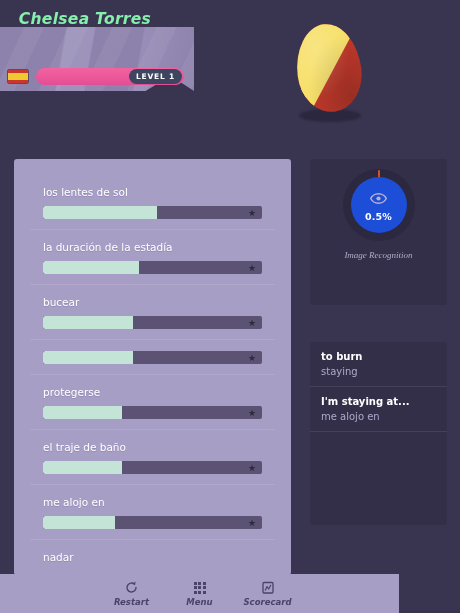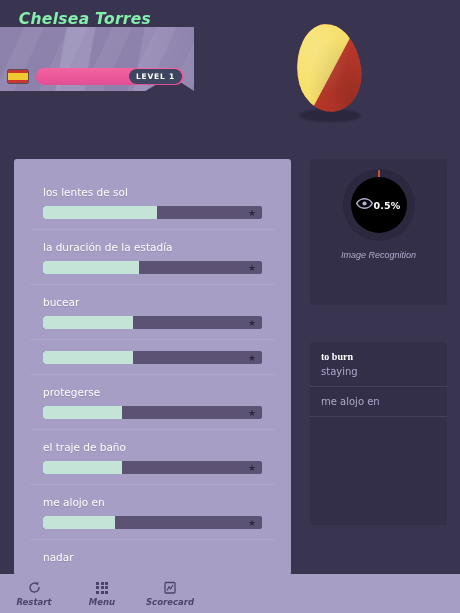--- a/index.html
+++ b/index.html
@@ -237,68 +237,69 @@
     width: 2px; height: 9px;
     margin-left: -1px;
     background: #d1502c;
     border-radius: 1px;
   }
   .ring-inner {
     position: absolute;
     left: 8px; top: 8px;
     width: 56px; height: 56px;
     border-radius: 50%;
-    background: #000000;
+    background: #1d4ed8;
     display: flex;
+    flex-direction: column;
     align-items: center;
     justify-content: center;
   }
   .eye-icon {
     margin-bottom: 3px;
   }
   .ring-value {
     color: #ffffff;
     font-size: 9.5px;
     font-weight: bold;
     letter-spacing: 0.2px;
   }
   .skill-label {
     margin-top: 9px;
     text-align: center;
     color: #b3abcd;
     font-size: 9px;
     font-style: italic;
-    font-family: Liberation Sans, sans-serif;
+    font-family: Liberation Serif, serif;
   }
 
   
   .trouble-item {
     padding: 9px 11px 9px 11px;
     border-bottom: 1px solid rgba(255,255,255,0.09);
   }
   .trouble-en {
     color: #ffffff;
     font-size: 10px;
     font-weight: bold;
     margin-bottom: 4px;
-    font-family: Liberation Serif, serif;
   }
   .trouble-es {
     color: #b0a8cb;
     font-size: 10px;
   }
 
   
   .toolbar {
     position: absolute;
     left: 0; bottom: 0;
-    width: 460px; height: 39px;
+    width: 399px; height: 39px;
     background: #a79ec6;
     display: flex;
     align-items: center;
+    justify-content: center;
   }
   .tool-btn {
     width: 68px;
     display: flex;
     flex-direction: column;
     align-items: center;
     justify-content: center;
     cursor: pointer;
   }
   .tool-icon {
@@ -429,20 +430,21 @@
   <div class="skill-label">Image Recognition</div>
 </div>
 
 <div class="side-panel panel-trouble">
   <div id="trouble-list">
       <div class="trouble-item">
         <div class="trouble-en">to burn</div>
         <div class="trouble-es">staying</div>
       </div>
       <div class="trouble-item">
+        <div class="trouble-en">I'm staying at...</div>
         <div class="trouble-es">me alojo en</div>
       </div>
     </div>
 </div>
 
 <div class="toolbar">
 
   <div class="tool-btn">
     <span class="tool-icon">
       <svg width="13" height="13" viewBox="0 0 13 13">

